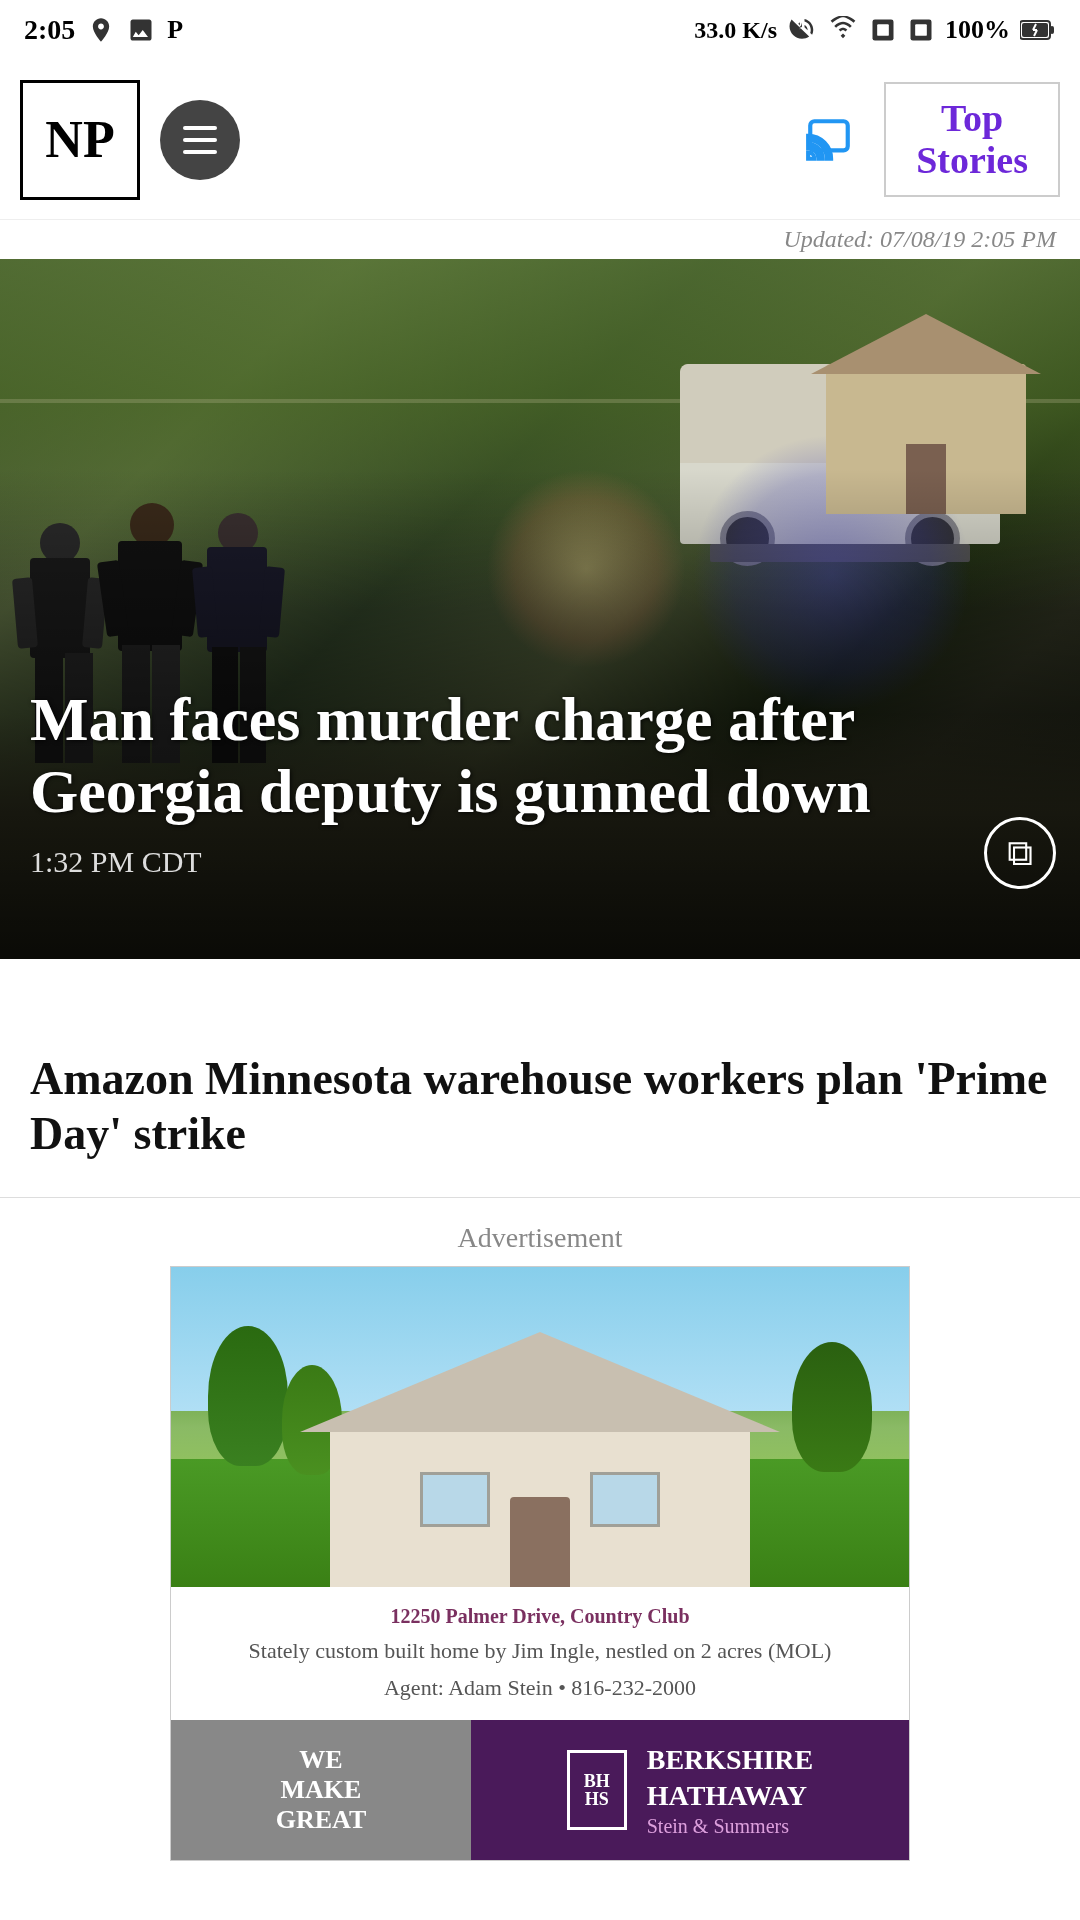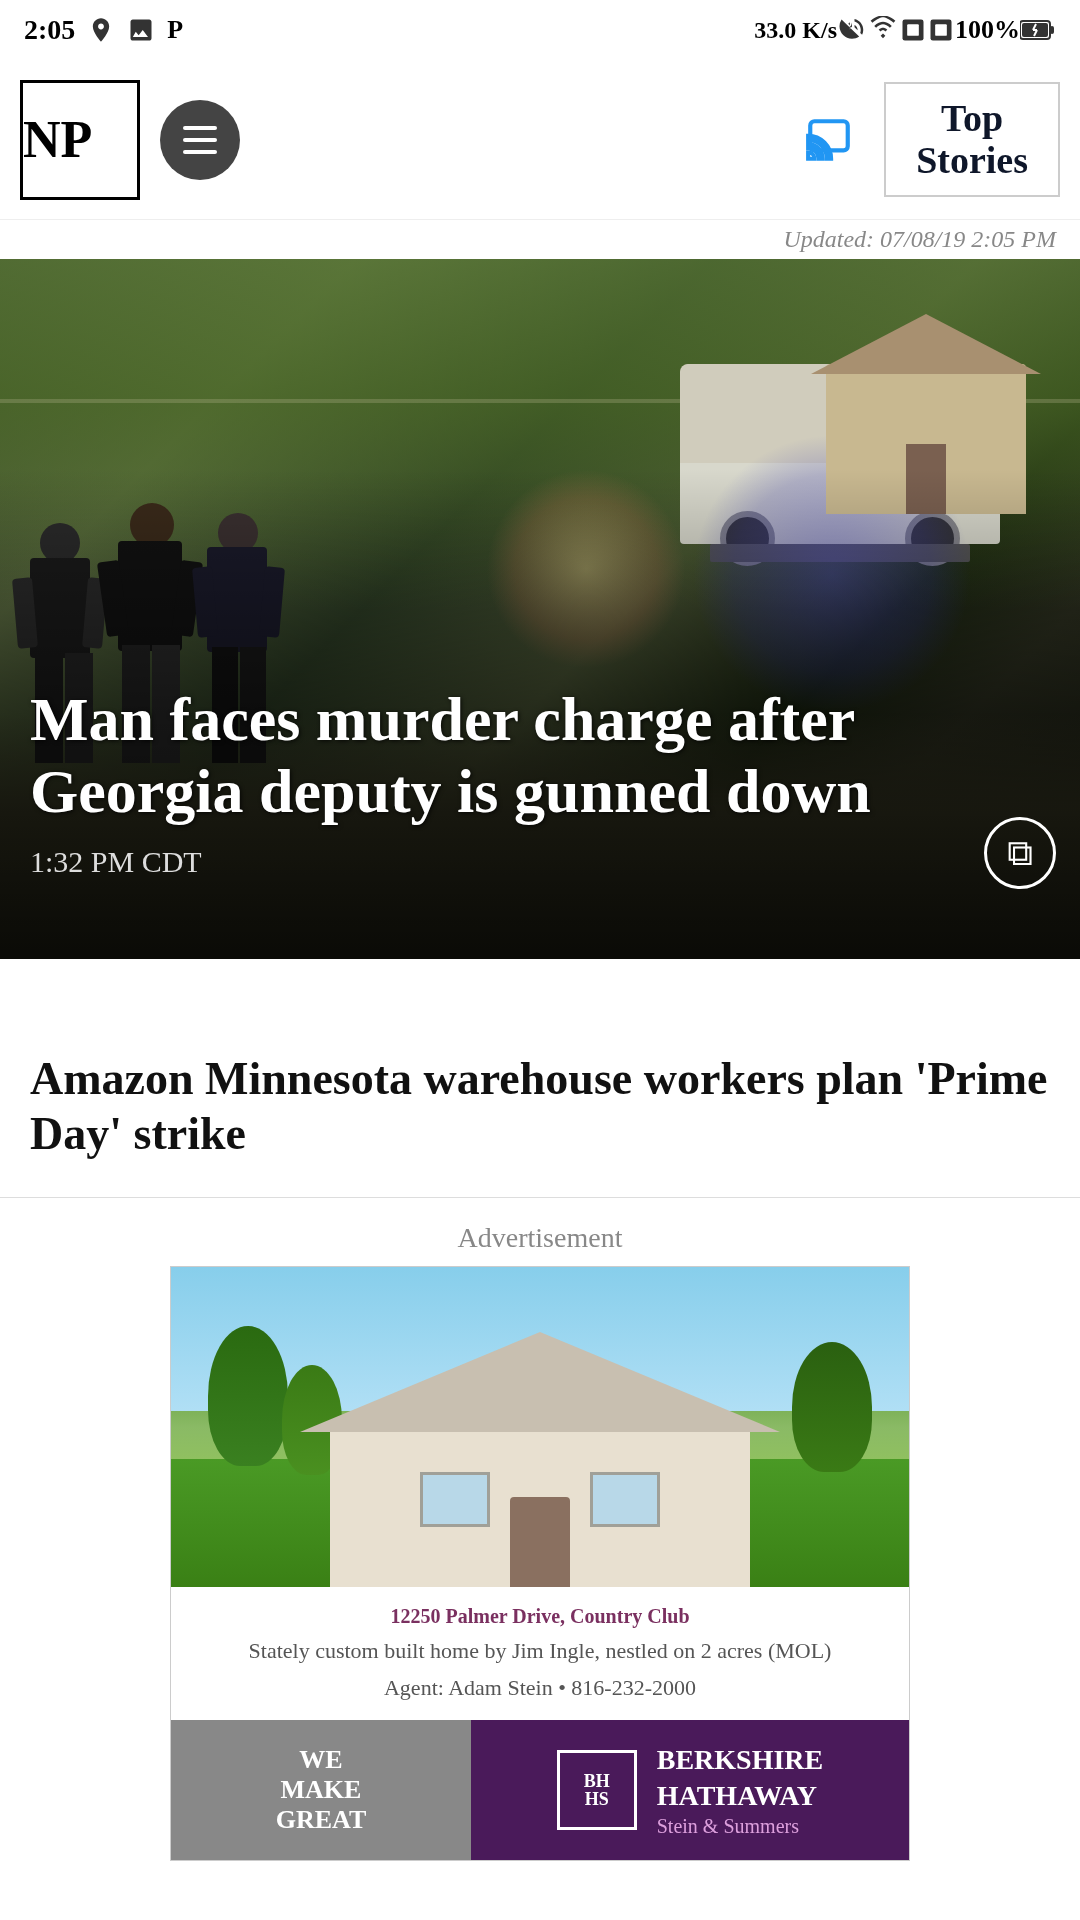--- a/index.html
+++ b/index.html
@@ -19,21 +19,21 @@
       height: 60px;
       background: #fff;
       display: flex;
       align-items: center;
       justify-content: space-between;
       padding: 0 24px;
       font-size: 28px;
       font-weight: 600;
     }
     .status-left { display: flex; align-items: center; gap: 12px; }
-    .status-right { display: flex; align-items: center; font-size: 26px; }
+    .status-right { display: flex; align-items: center; gap: 10px; font-size: 26px; }
 
     
     .header {
       width: 100%;
       height: 160px;
       background: #fff;
       display: flex;
       align-items: center;
       justify-content: space-between;
       padding: 0 20px;
@@ -45,21 +45,21 @@
       align-items: center;
       gap: 20px;
     }
 
     .logo-box {
       width: 120px;
       height: 120px;
       border: 3px solid #000;
       display: flex;
       align-items: center;
-      justify-content: flex-start;
+      justify-content: center;
     }
 
     .logo-text {
       font-size: 52px;
       font-weight: 900;
       font-family: 'Times New Roman', serif;
       color: #000;
     }
 
     .menu-btn {
@@ -104,21 +104,21 @@
       width: 60px;
       height: 50px;
     }
 
     .top-stories-btn {
       background: #fff;
       border: 2px solid #ccc;
       padding: 14px 30px;
       font-size: 38px;
       font-weight: 700;
-      color: #0f172a;
+      color: #6d28d9;
       cursor: pointer;
       text-align: center;
       line-height: 1.1;
     }
 
     
     .updated-line {
       text-align: right;
       padding: 6px 24px 6px 0;
       font-size: 24px;
@@ -378,21 +378,21 @@
       flex: 1;
       background: #4a1a5a;
       display: flex;
       align-items: center;
       justify-content: center;
       gap: 20px;
       padding: 10px 20px;
     }
 
     .bh-logo {
-      width: 80px;
+      width: 60px;
       height: 80px;
       border: 3px solid #fff;
       display: flex;
       align-items: center;
       justify-content: center;
       flex-direction: column;
     }
 
     .bh-logo-text {
       font-size: 18px;

